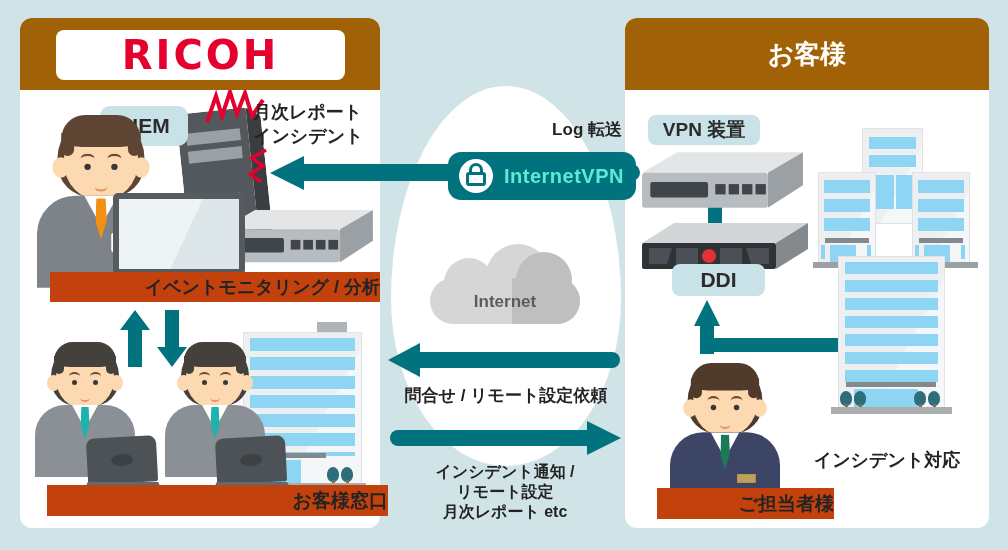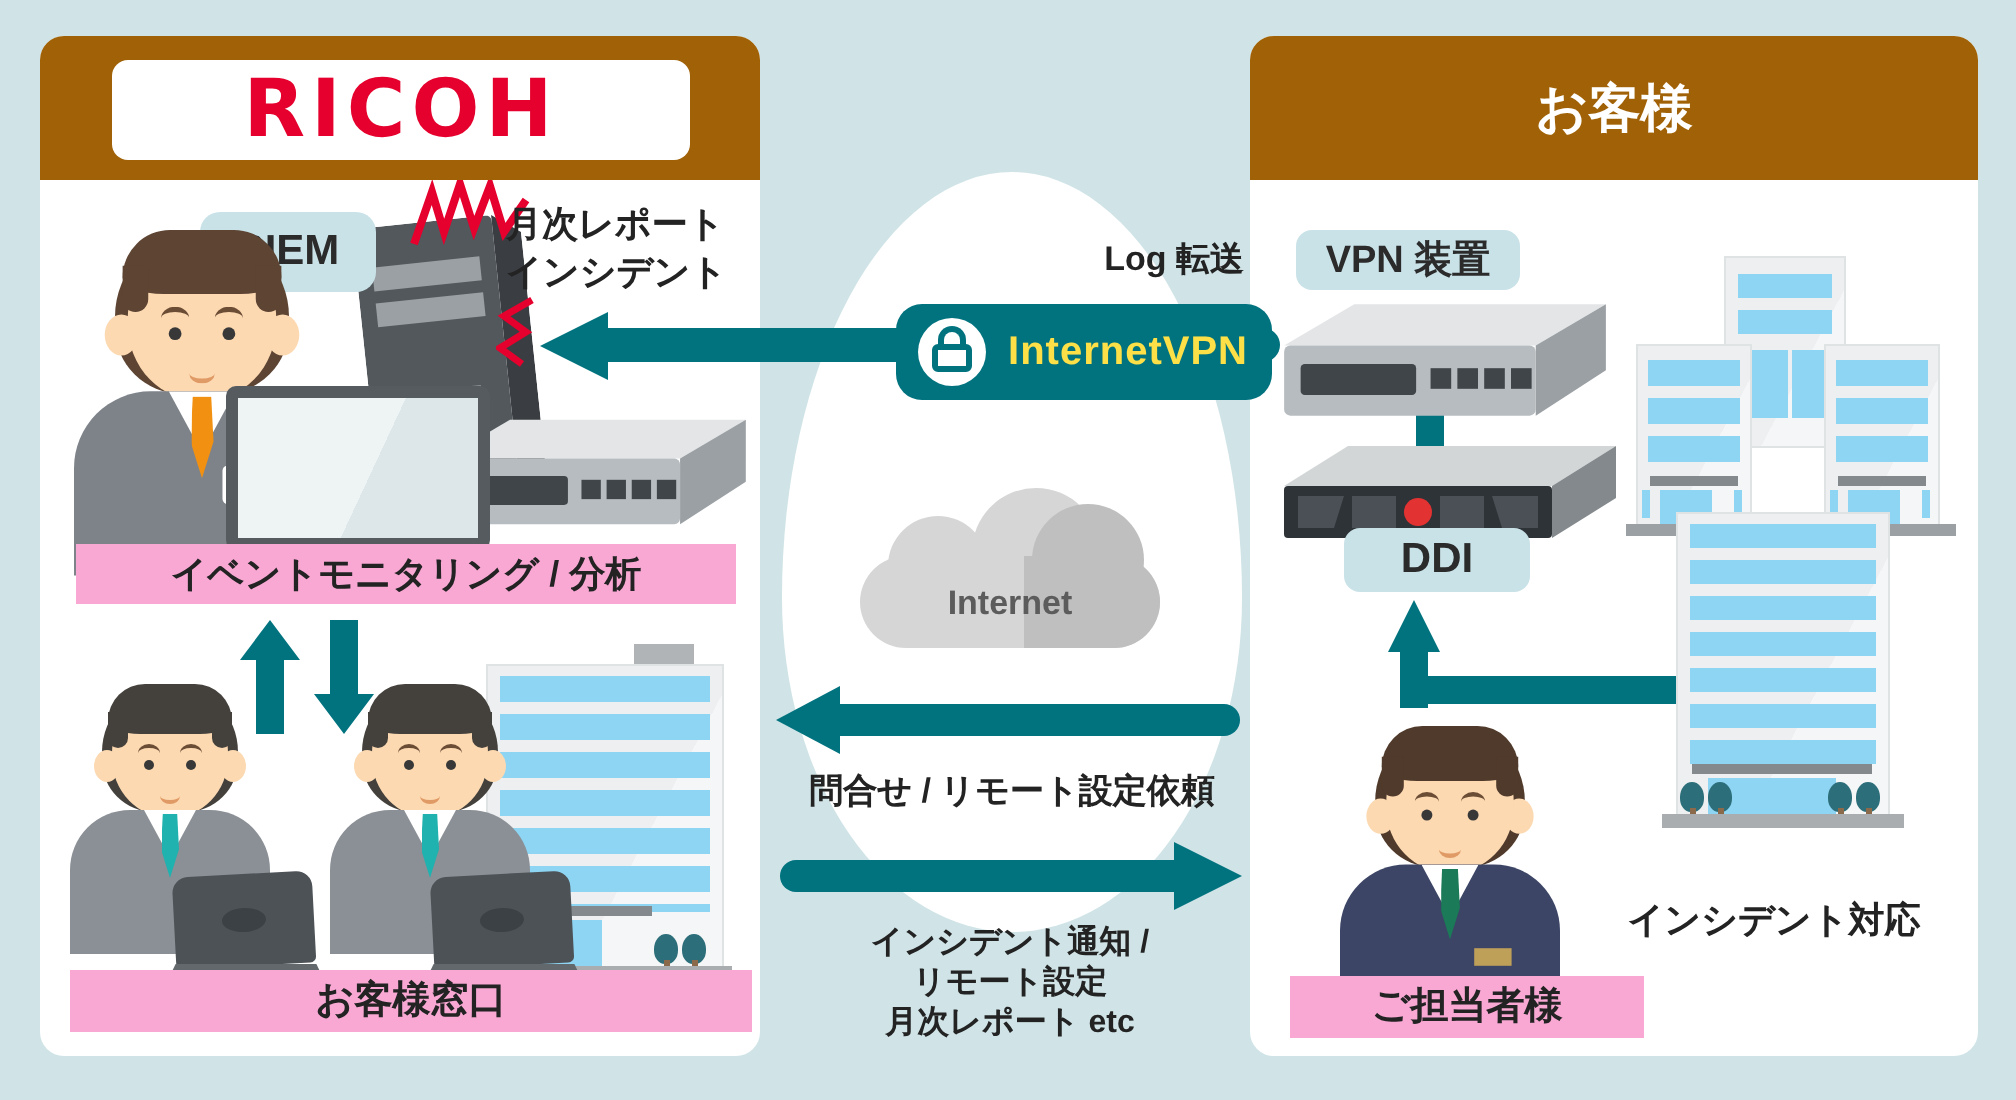--- a/index.html
+++ b/index.html
@@ -12,21 +12,21 @@
   .panel.left{left:20px;width:360px;}
   .panel.right{left:625px;width:364px;}
   .logo-box{position:absolute;left:36px;top:12px;width:289px;height:50px;background:#fff;border-radius:8px;
             display:flex;align-items:center;justify-content:center;}
   .ricoh-text{color:#e5002d;font-size:40px;font-weight:900;letter-spacing:3px;font-family:"DejaVu Sans","Liberation Sans",sans-serif;}
   .panel-title{position:absolute;left:0;top:0;width:100%;height:72px;line-height:72px;text-align:center;
                color:#fff;font-size:26px;font-weight:bold;}
   
   .chip{position:absolute;background:#c9e2e8;border-radius:10px;color:#2b2b2b;font-weight:bold;
         display:flex;align-items:center;justify-content:center;z-index:4;}
-  .ylabel{position:absolute;background:#f9a8d4;color:#232323;font-weight:bold;text-align:center;z-index:6;}
+  .ylabel{position:absolute;background:#c2410c;color:#232323;font-weight:bold;text-align:right;z-index:6;margin-left:12px;}
   
   .band{position:absolute;background:#00737f;}
   .tri{position:absolute;width:0;height:0;}
   
   .oval{position:absolute;left:391px;top:86px;width:230px;height:380px;background:#fff;
         border-radius:50%/56% 56% 44% 44%;z-index:0;}
   .cloud{position:absolute;left:430px;top:240px;width:150px;height:96px;z-index:1;}
   .cloud .p{position:absolute;background:#d6d6d6;border-radius:50%;}
   .cloud .base{position:absolute;left:0;top:38px;width:150px;height:46px;background:#d6d6d6;border-radius:23px;}
   .cloud .dark1{position:absolute;left:86px;top:12px;width:56px;height:56px;background:#bfbfbf;border-radius:50%;}
@@ -34,21 +34,21 @@
   .cloud-label{position:absolute;left:0;top:52px;width:150px;text-align:center;color:#5c5c5c;
                font-size:17px;font-weight:bold;}
   
   .pill{position:absolute;left:448px;top:152px;width:188px;height:48px;background:#00737f;border-radius:13px;z-index:6;}
   .lock-circle{position:absolute;left:11px;top:7px;width:34px;height:34px;background:#fff;border-radius:50%;}
   .lock-shackle{position:absolute;left:10px;top:4px;width:14px;height:13px;border:3px solid #00737f;border-bottom:none;
                 border-radius:8px 8px 0 0;box-sizing:border-box;}
   .lock-body{position:absolute;left:7px;top:13px;width:20px;height:14px;background:#fff;border:3px solid #00737f;
              border-radius:3px;box-sizing:border-box;}
   .pill-label{position:absolute;left:52px;right:8px;top:0;height:48px;line-height:48px;text-align:center;
-              color:#fde047;font-size:20px;font-weight:bold;letter-spacing:.5px;}
+              color:#5eead4;font-size:20px;font-weight:bold;letter-spacing:.5px;}
   
   .person{position:absolute;width:100px;height:135px;transform-origin:top left;}
   .person .hair{position:absolute;left:16px;top:0;width:68px;height:64px;background:var(--hair);border-radius:34px 34px 26px 26px;}
   .person .ear{position:absolute;top:33px;width:13px;height:16px;background:var(--skin,#fcd9b1);border-radius:50%;}
   .person .ear.l{left:12px}.person .ear.r{right:12px}
   .person .face{position:absolute;left:21px;top:7px;width:58px;height:60px;background:var(--skin,#fcd9b1);border-radius:46% 46% 50% 50%;}
   .person .fringe{position:absolute;left:19px;top:0;width:62px;height:25px;background:var(--hair);border-radius:30px 30px 42% 42%;}
   .person .fringe::before,.person .fringe::after{content:"";position:absolute;top:14px;width:10px;height:18px;background:inherit;border-radius:0 0 6px 6px;}
   .person .fringe::before{left:0}.person .fringe::after{right:0}
   .person .eye{position:absolute;top:38px;width:5px;height:5px;background:#383838;border-radius:50%;}

